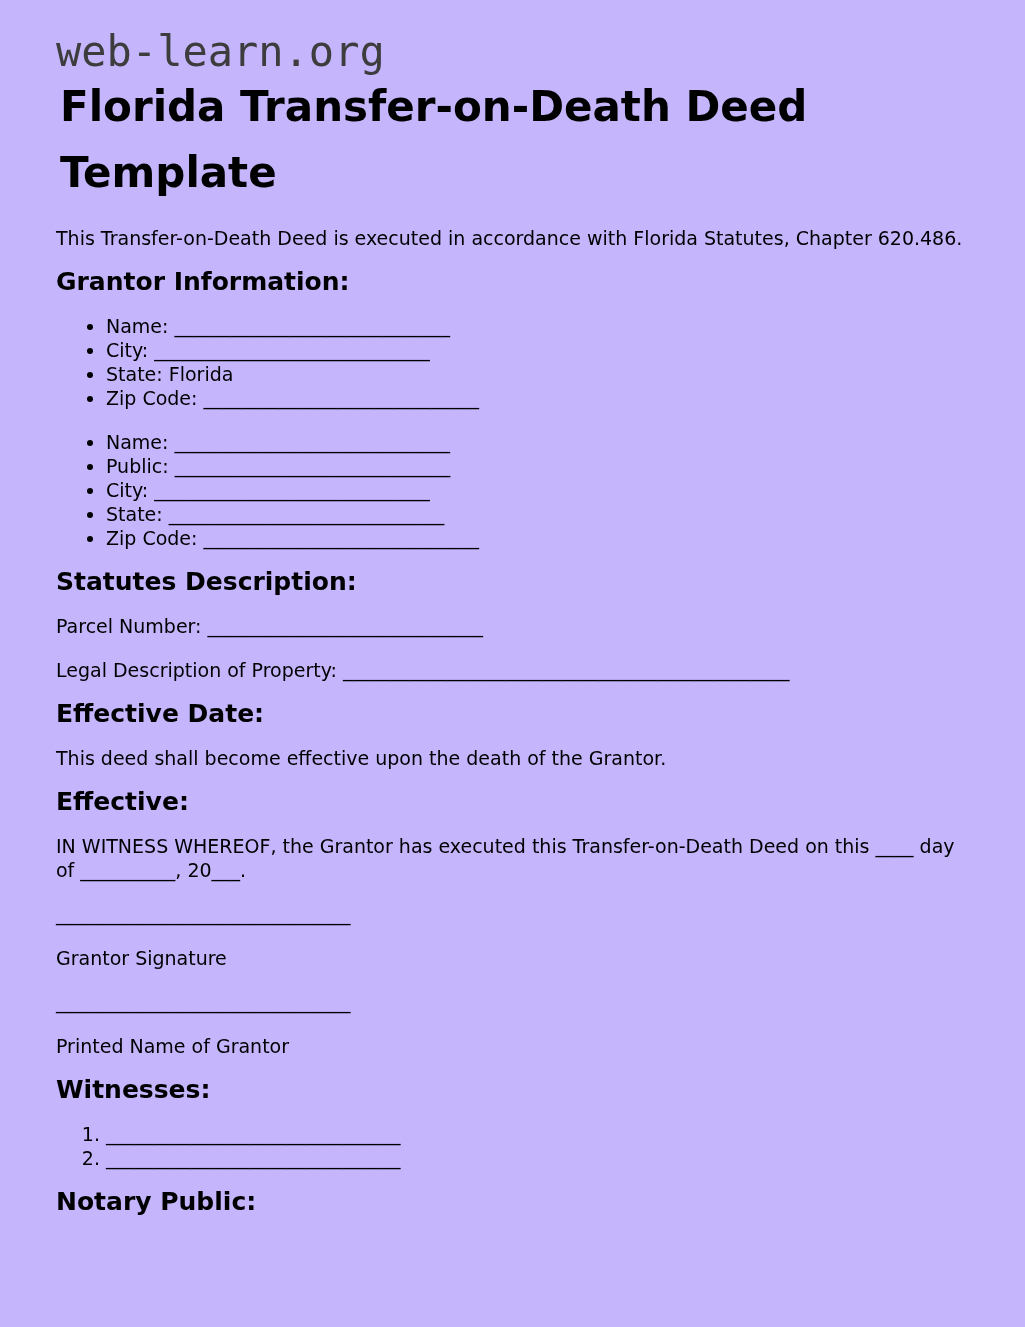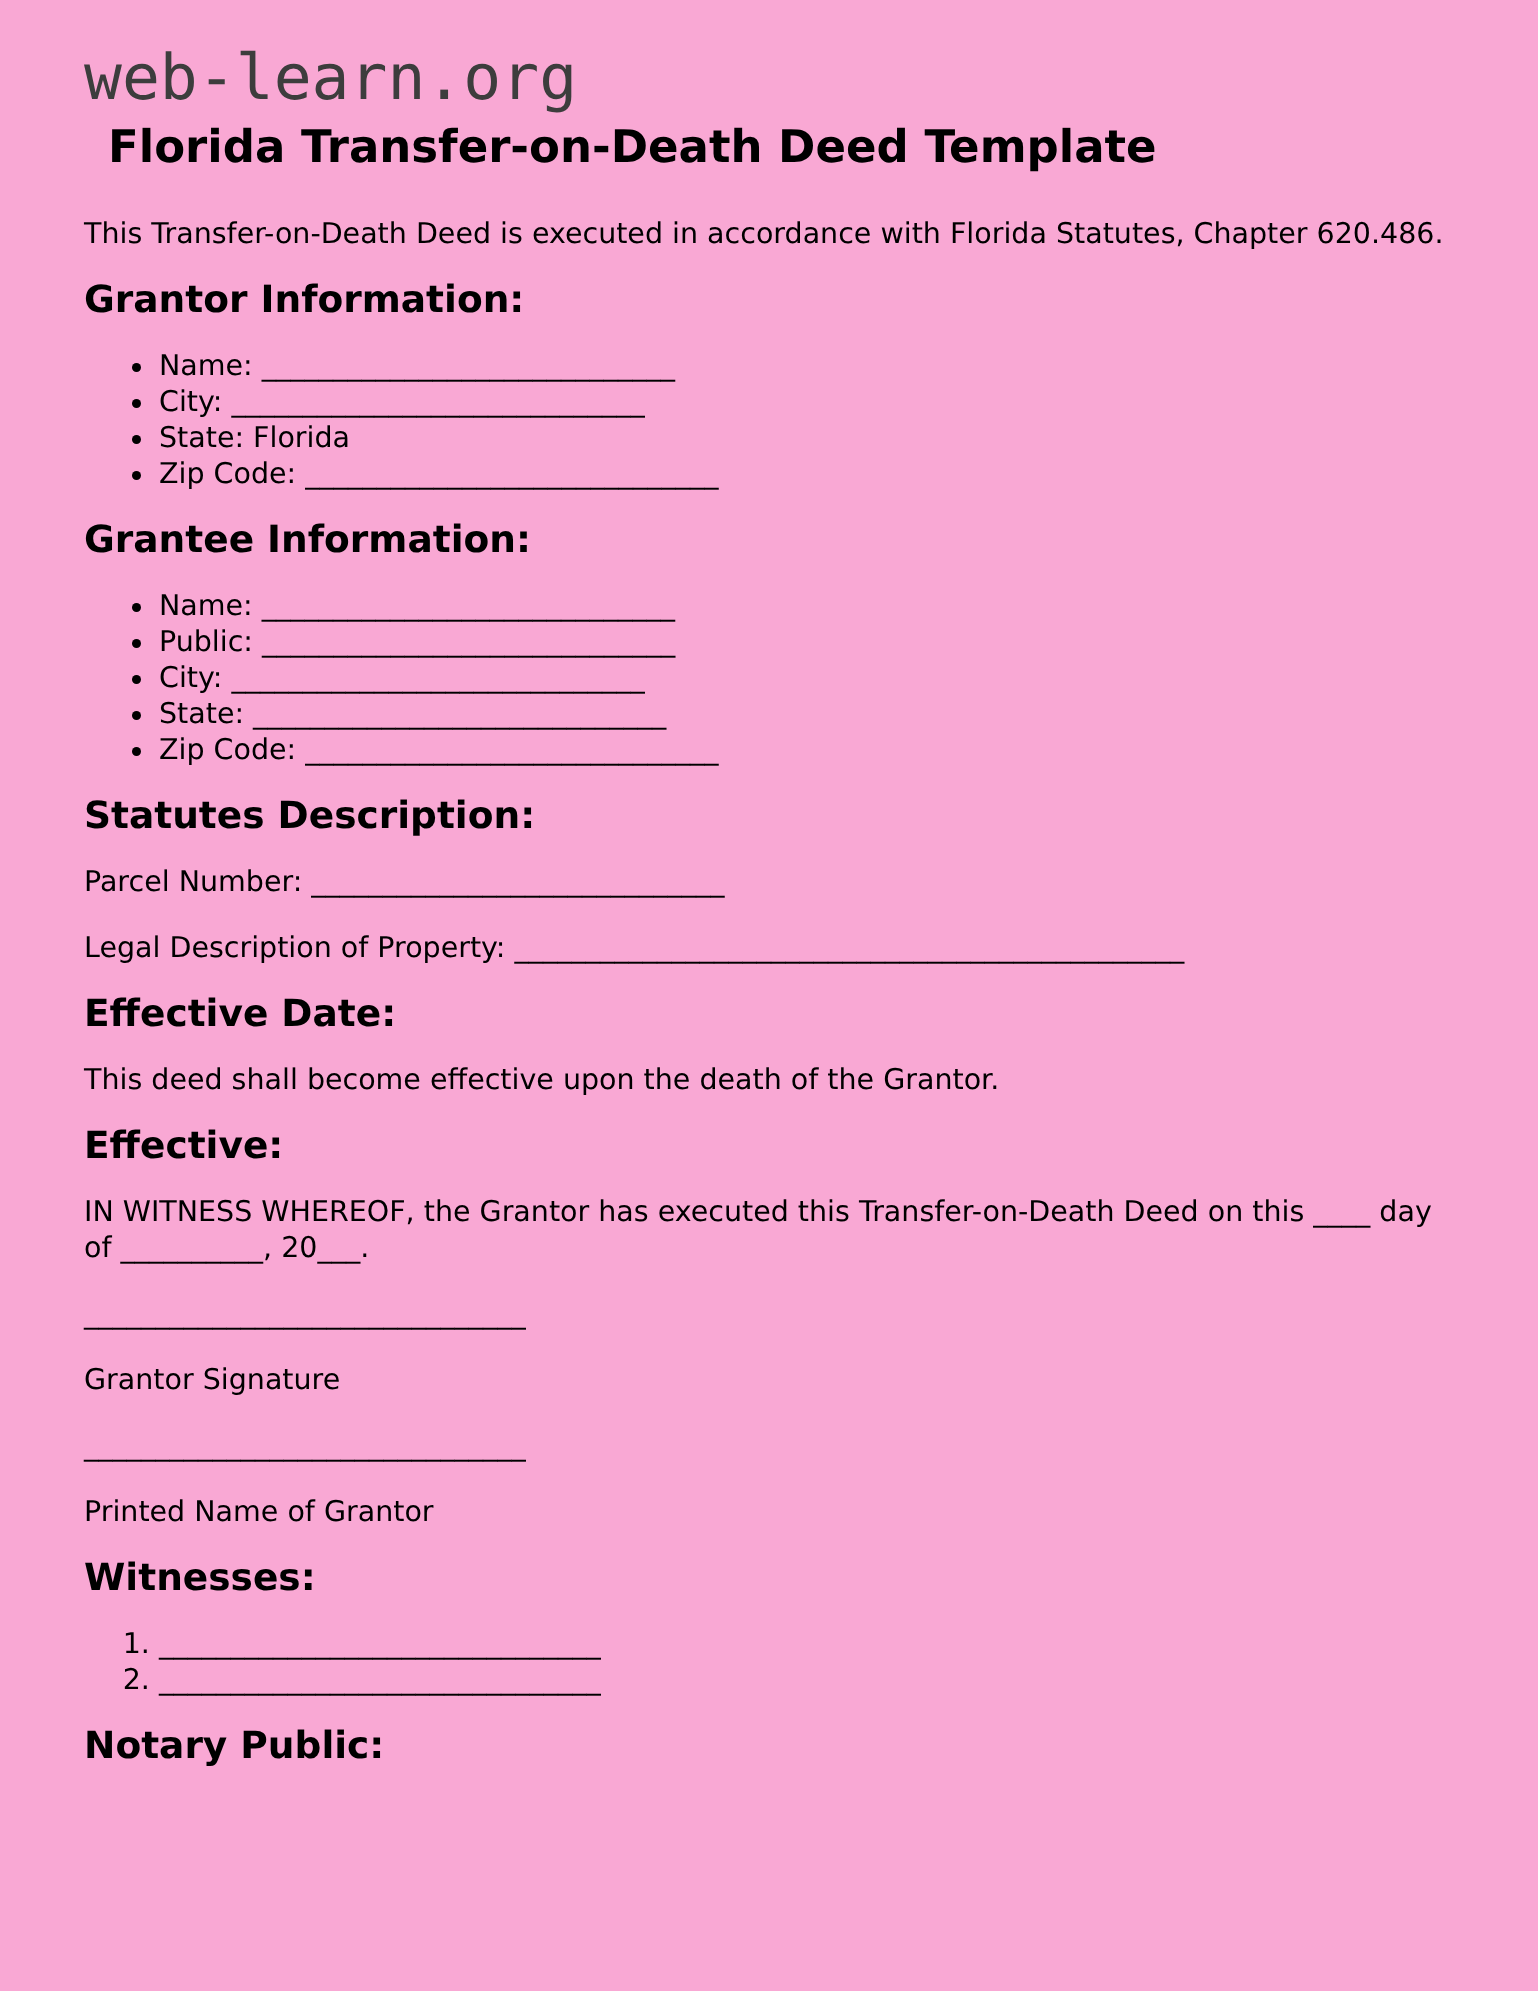--- a/index.html
+++ b/index.html
@@ -1,39 +1,39 @@
 <!DOCTYPE html>
 <html><head>
 <meta charset="utf-8">
 <style>
   html, body { margin: 0; padding: 0; background: #ffffff; }
   .page {
     width: 1025px;
     height: 1327px;
     box-sizing: border-box;
     padding: 30px 52px 0 56px;
-    background: #f9a8d4;
+    background: #c4b5fd;
     color: #000000;
     font-family: "DejaVu Sans", sans-serif;
     font-size: 19px;
     line-height: 24px;
     overflow: hidden;
   }
   .logo {
     font-family: "DejaVu Sans Mono", monospace;
     font-size: 42px;
     line-height: 44px;
     color: #3d3d3d;
     white-space: nowrap;
   }
   h1 {
-    font-size: 30px;
-    line-height: 50px;
+    font-size: 42px;
+    line-height: 66px;
     font-weight: bold;
-    margin: 0 0 20px 16px;
+    margin: 0 0 20px 4px;
     color: #000000;
   }
   h2 {
     font-size: 25px;
     line-height: 24px;
     font-weight: bold;
     margin: 20px 0;
     color: #000000;
   }
   p { margin: 20px 0; }
@@ -54,21 +54,20 @@
   <p>This Transfer-on-Death Deed is executed in accordance with Florida Statutes, Chapter 620.486.</p>
 
   <h2>Grantor Information:</h2>
   <ul>
     <li>Name: _____________________________</li>
     <li>City: _____________________________</li>
     <li>State: Florida</li>
     <li>Zip Code: _____________________________</li>
   </ul>
 
-  <h2>Grantee Information:</h2>
   <ul>
     <li>Name: _____________________________</li>
     <li>Public: _____________________________</li>
     <li>City: _____________________________</li>
     <li>State: _____________________________</li>
     <li>Zip Code: _____________________________</li>
   </ul>
 
   <h2>Statutes Description:</h2>
   <p>Parcel Number: _____________________________</p>

